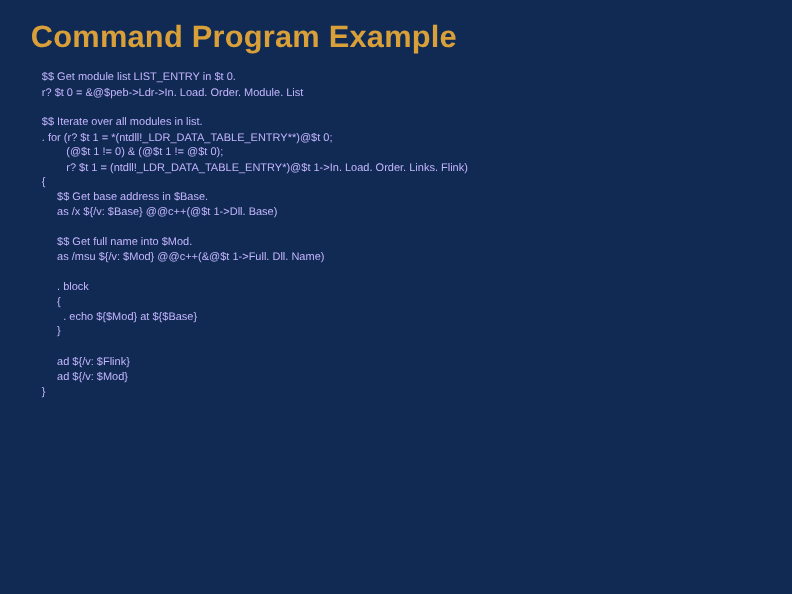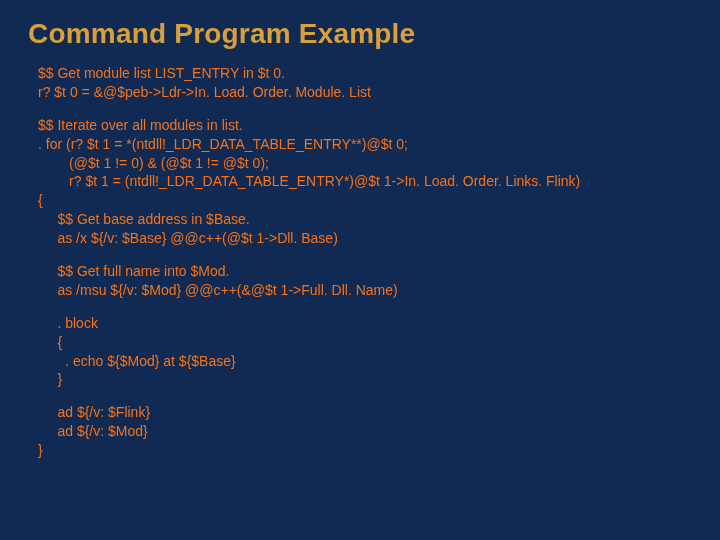--- a/index.html
+++ b/index.html
@@ -18,23 +18,23 @@
     padding: 18px 28px 20px 28px;
   }
   .title {
     color: #d9a03a;
     font-weight: 700;
     font-size: 28px;
     margin: 0 0 14px 0;
     letter-spacing: 0.2px;
   }
   .code-block {
-    color: #f97316;
+    color: #c4b5fd;
     font-family: Arial, Helvetica, sans-serif;
-    font-size: 14px;
+    font-size: 10px;
     line-height: 1.35;
     white-space: pre;
     margin: 0 0 14px 10px;
   }
 </style>
 </head>
 <body>
 
 <div class="slide">
   <h1 class="title">Command Program Example</h1>

